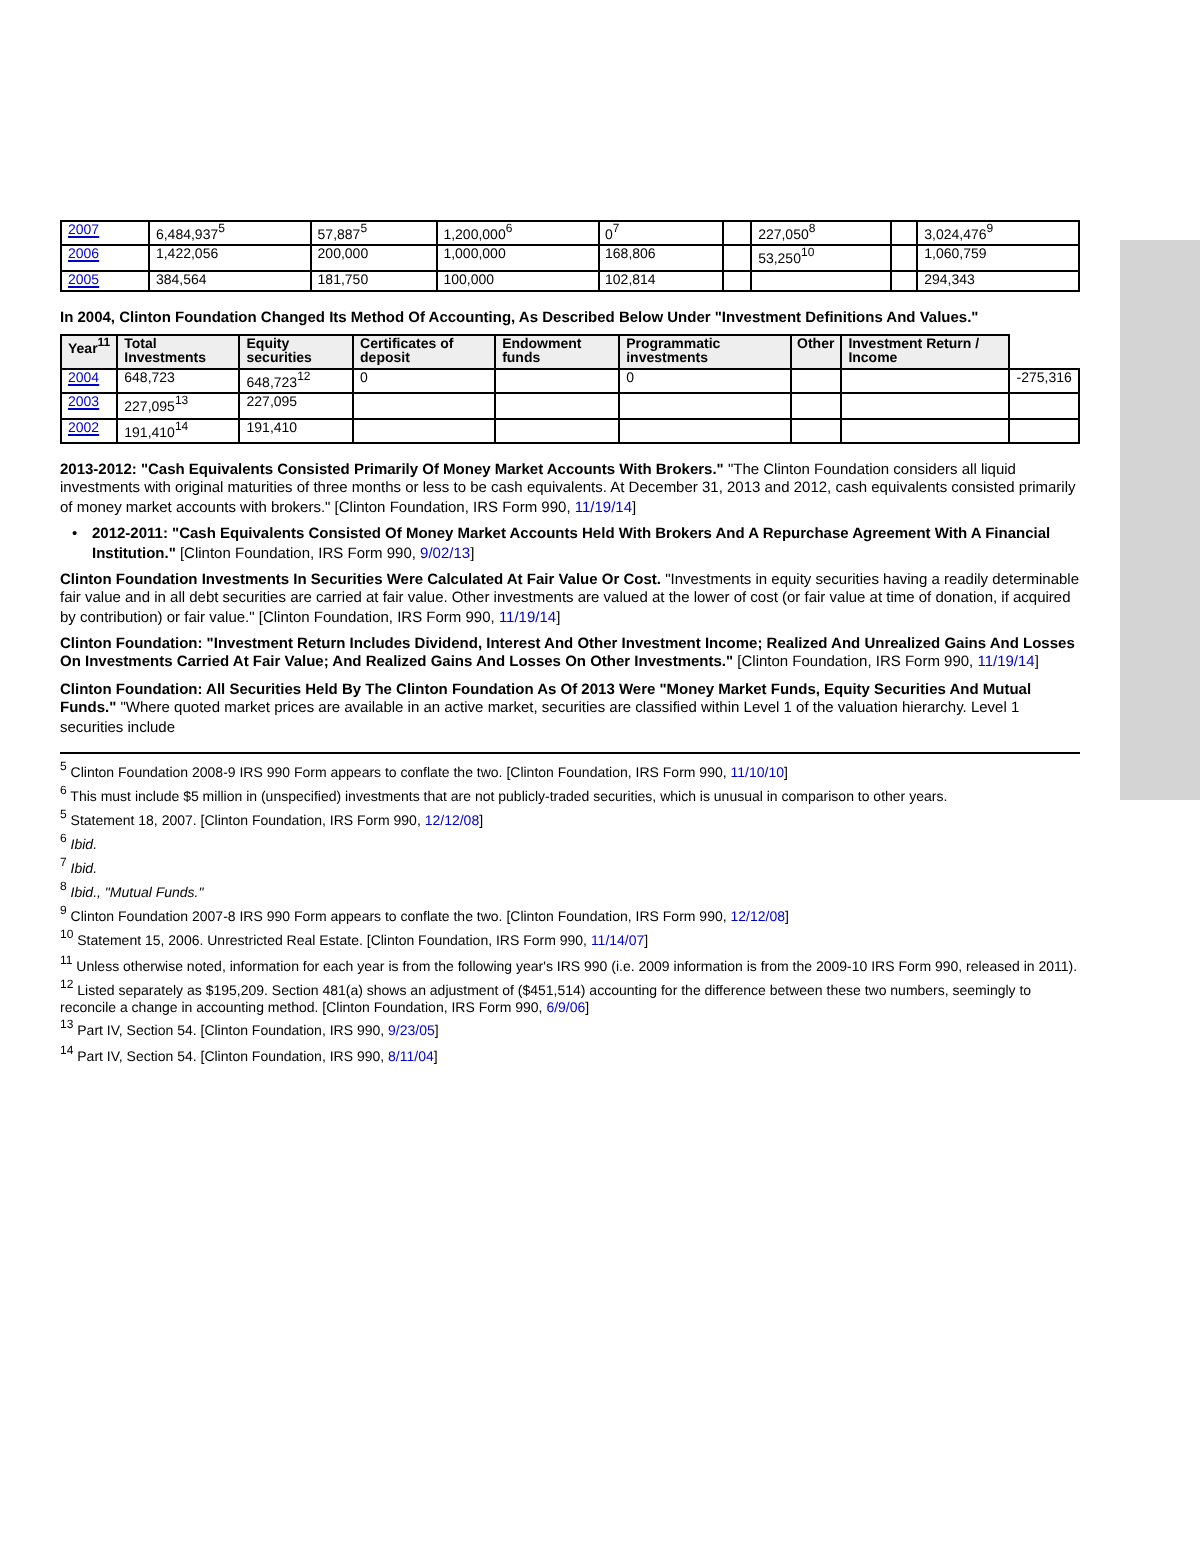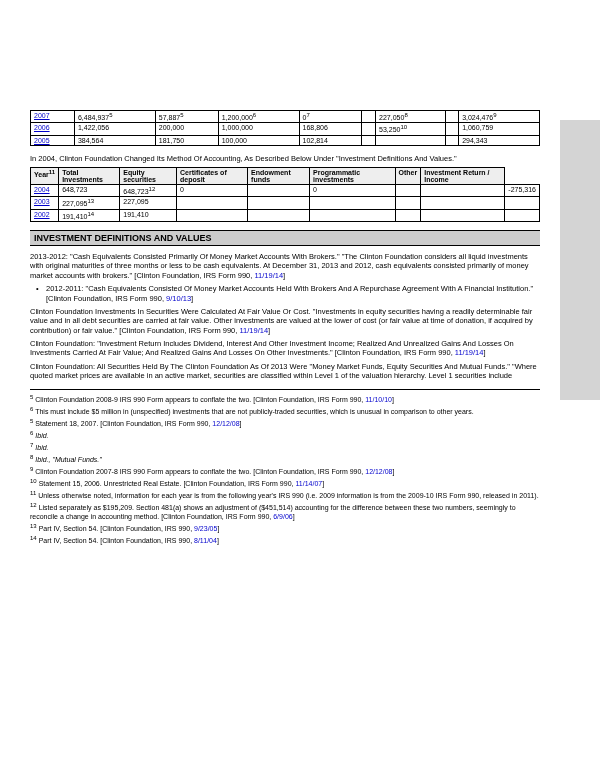--- a/index.html
+++ b/index.html
@@ -6,21 +6,21 @@
 .page { width:600px; height:776px; margin:0 auto; background:#fff; position:relative; }
 .rsb { position:absolute; right:0; top:120px; width:40px; height:280px; background:#d4d4d4; }
 .content { padding:110px 60px 20px 30px; }
 table { border-collapse:collapse; width:100%; font-size:7px; margin-bottom:8px; }
 th,td { border:1px solid #000; padding:1px 3px; text-align:left; vertical-align:top; }
 th { background:#eee; font-weight:bold; }
 .yrcell a { color:#0000cc; text-decoration:underline; }
 a.lk { color:#0000cc; }
 .section-hdr { background:#ccc; border-top:1px solid #000; border-bottom:1px solid #000; padding:2px 4px; font-weight:bold; font-size:9px; margin:6px 0; }
 p { margin:4px 0; line-height:1.25; font-size:7.5px; }
-.bold { font-weight:normal; }
+.bold { font-weight:bold; }
 .bullet { margin-left:16px; position:relative; }
 .bullet:before { content:"•"; position:absolute; left:-10px; }
 hr.fnrule { border:none; border-top:1px solid #000; margin:8px 0 4px; width:100%; }
 .fn { font-size:7px; line-height:1.25; margin:1px 0; }
 sup { font-size:6px; vertical-align:super; }
 </style>
 </head>
 <body>
 
 <div class="page">
@@ -110,25 +110,24 @@
             <td></td>
             <td></td>
             <td></td>
             <td></td>
             <td></td>
             <td></td>
           </tr>
         </tbody>
 </table>
 
-<div class="section-hdr">INVESTMENT DEFINITIONS AND VALUES</div>
 
 <p><span class="bold">2013-2012: "Cash Equivalents Consisted Primarily Of Money Market Accounts With Brokers."</span><span> "The Clinton Foundation considers all liquid investments with original maturities of three months or less to be cash equivalents. At December 31, 2013 and 2012, cash equivalents consisted primarily of money market accounts with brokers." [Clinton Foundation, IRS Form 990, </span><a class="lk">11/19/14</a><span>]</span></p>
 
-<p class="bullet"><span class="bold">2012-2011: "Cash Equivalents Consisted Of Money Market Accounts Held With Brokers And A Repurchase Agreement With A Financial Institution."</span><span> [Clinton Foundation, IRS Form 990, </span><a class="lk">9/10/13</a><span>]</span></p>
+<p class="bullet"><span class="bold">2012-2011: "Cash Equivalents Consisted Of Money Market Accounts Held With Brokers And A Repurchase Agreement With A Financial Institution."</span><span> [Clinton Foundation, IRS Form 990, </span><a class="lk">9/02/13</a><span>]</span></p>
 
 <p><span class="bold">Clinton Foundation Investments In Securities Were Calculated At Fair Value Or Cost.</span><span> "Investments in equity securities having a readily determinable fair value and in all debt securities are carried at fair value. Other investments are valued at the lower of cost (or fair value at time of donation, if acquired by contribution) or fair value." [Clinton Foundation, IRS Form 990, </span><a class="lk">11/19/14</a><span>]</span></p>
 
 <p><span class="bold">Clinton Foundation: "Investment Return Includes Dividend, Interest And Other Investment Income; Realized And Unrealized Gains And Losses On Investments Carried At Fair Value; And Realized Gains And Losses On Other Investments."</span><span> [Clinton Foundation, IRS Form 990, </span><a class="lk">11/19/14</a><span>]</span></p>
 
 <p><span class="bold">Clinton Foundation: All Securities Held By The Clinton Foundation As Of 2013 Were "Money Market Funds, Equity Securities And Mutual Funds."</span><span> "Where quoted market prices are available in an active market, securities are classified within Level 1 of the valuation hierarchy. Level 1 securities include</span></p>
 
 <hr class="fnrule">
 
 <p class="fn"><sup>5</sup><span> Clinton Foundation 2008-9 IRS 990 Form appears to conflate the two. [Clinton Foundation, IRS Form 990, </span><a class="lk">11/10/10</a><span>]</span></p>

